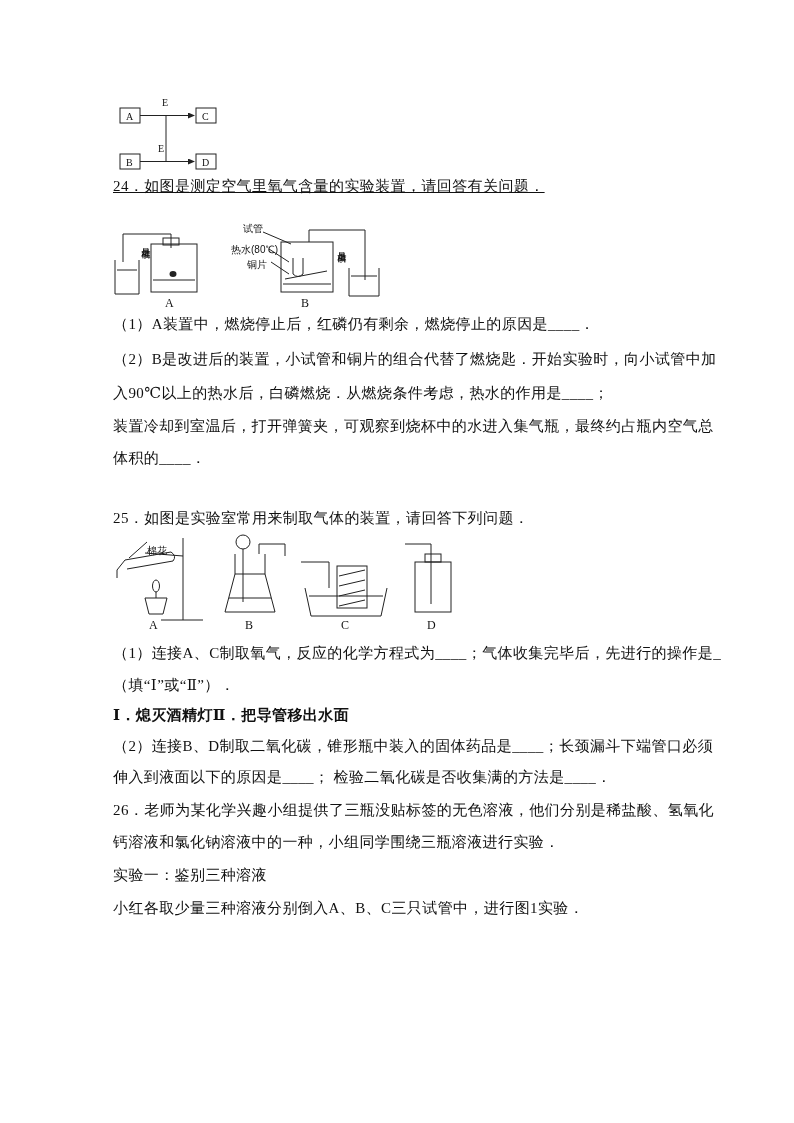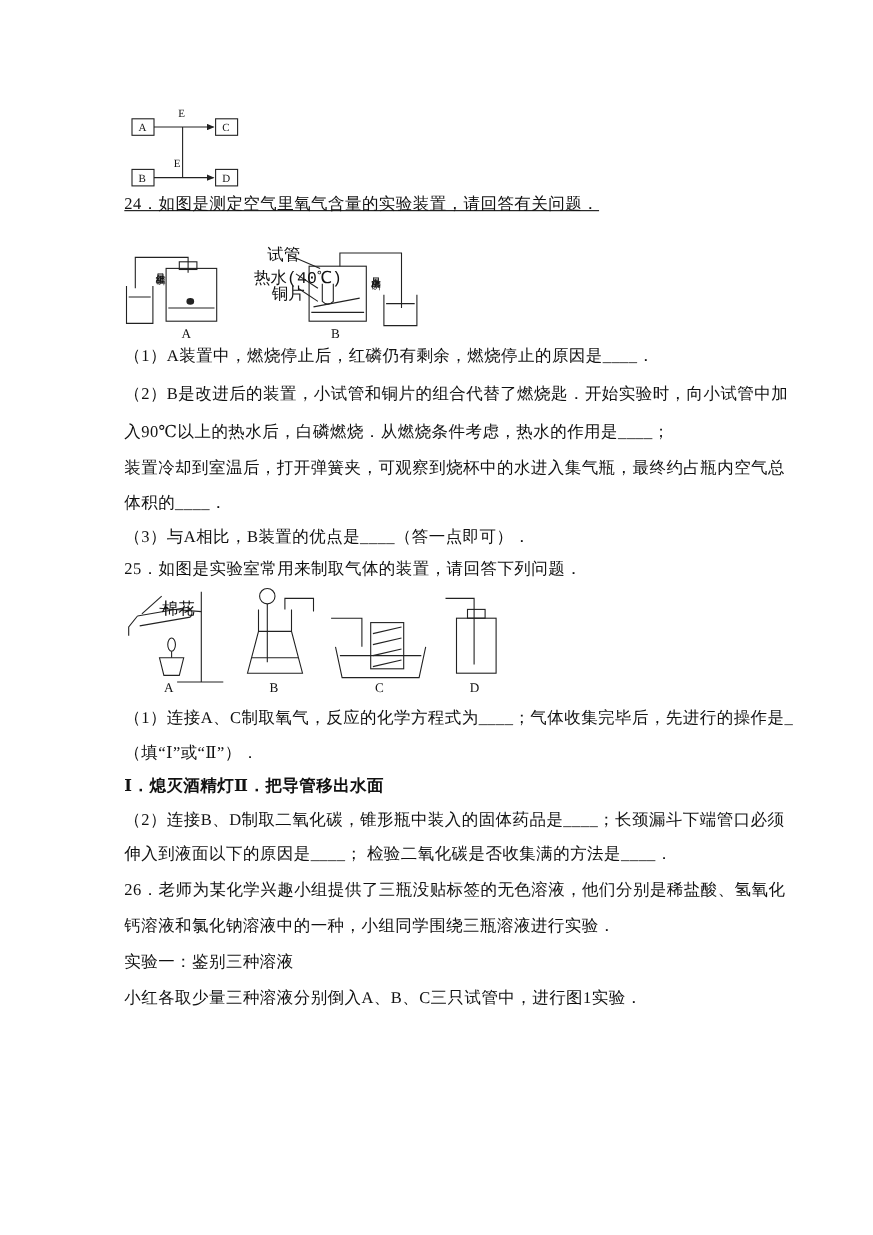--- a/index.html
+++ b/index.html
@@ -18,24 +18,24 @@
     font-size:15px;
     line-height:1.2;
     white-space:pre;
     letter-spacing:0.4px;
   }
   .bold{font-weight:normal;}
   .fig{position:absolute;}
   .fig svg{position:absolute;left:0;top:0;}
   .flabel{
     position:absolute;
-    font-size:15px;
+    font-size:10px;
     white-space:nowrap;
     color:#111;
-    font-family:Liberation Mono, monospace;
+    font-family:Liberation Sans, sans-serif;
   }
   .vlabel{
     position:absolute;
     font-size:9px;
     writing-mode:vertical-rl;
     text-orientation:upright;
     letter-spacing:1px;
     color:#111;
   }
   .cap{
@@ -103,33 +103,32 @@
         <line x1="172" y1="61" x2="214" y2="53"></line>
         <line x1="170" y1="66" x2="218" y2="66"></line>
         <line x1="156" y1="31" x2="176" y2="44"></line>
         <line x1="158" y1="44" x2="176" y2="56"></line>
         <path d="M236,50 L236,78 L266,78 L266,50"></path>
         <line x1="238" y1="58" x2="264" y2="58"></line>
       </g>
     </svg>
     <span class="vlabel" style="left:26px;top:22px;">足量红磷</span>
     <span class="flabel" style="left:130px;top:4px;">试管</span>
-    <span class="flabel" style="left:118px;top:25px;">热水(40℃)</span>
+    <span class="flabel" style="left:118px;top:25px;">热水(80℃)</span>
     <span class="flabel" style="left:134px;top:40px;">铜片</span>
     <span class="vlabel" style="left:222px;top:26px;">足量白磷</span>
     <span class="cap" style="left:52px;top:78px;">A</span>
     <span class="cap" style="left:188px;top:78px;">B</span>
   </div>
 
   <div class="line" style="top:315px;">（1）A装置中，燃烧停止后，红磷仍有剩余，燃烧停止的原因是____．</div>
   <div class="line" style="top:350px;">（2）B是改进后的装置，小试管和铜片的组合代替了燃烧匙．开始实验时，向小试管中加</div>
   <div class="line" style="top:384px;">入90℃以上的热水后，白磷燃烧．从燃烧条件考虑，热水的作用是____；</div>
   <div class="line" style="top:417px;">装置冷却到室温后，打开弹簧夹，可观察到烧杯中的水进入集气瓶，最终约占瓶内空气总</div>
   <div class="line" style="top:449px;">体积的____．</div>
-  <div class="line" style="top:480px;">（3）与A相比，B装置的优点是____（答一点即可）．</div>
 
   <div class="line" style="top:509px;">25．如图是实验室常用来制取气体的装置，请回答下列问题．</div>
 
   <div class="fig" style="left:113px;top:528px;width:350px;height:104px;">
     <svg width="350" height="104">
 
       <g>
         <line x1="70" y1="10" x2="70" y2="92"></line>
         <line x1="48" y1="92" x2="90" y2="92"></line>
         <line x1="70" y1="28" x2="32" y2="25"></line>

